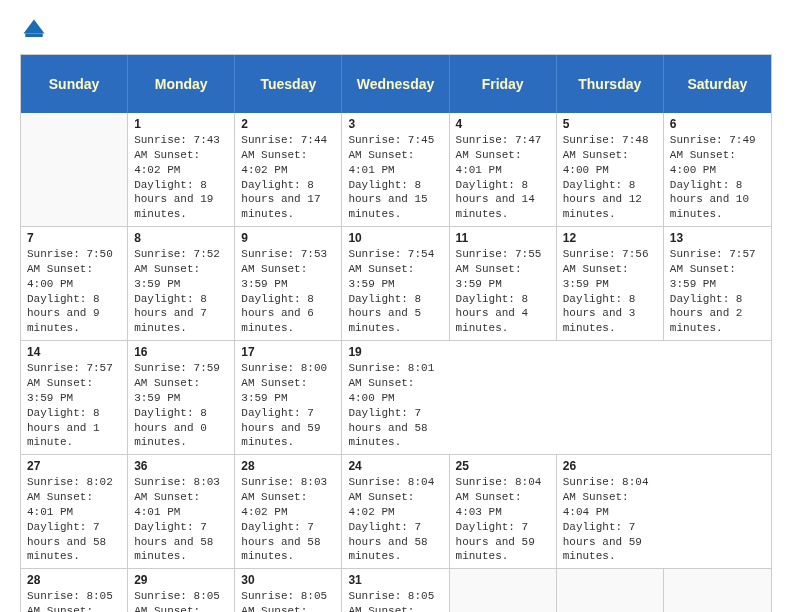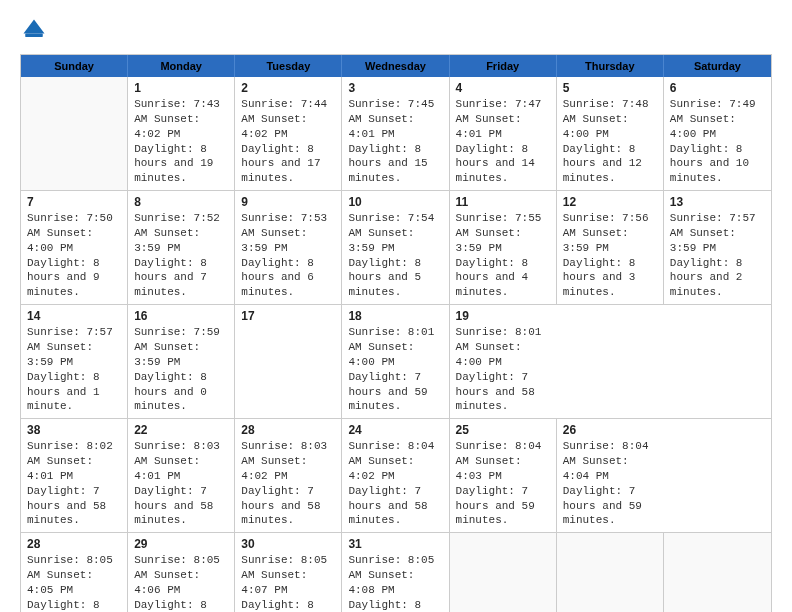--- a/index.html
+++ b/index.html
@@ -59,24 +59,24 @@
       display: flex;
       flex-direction: column;
       border: 1px solid #ccc;
     }
     .cal-header-row {
       display: grid;
       grid-template-columns: repeat(7, 1fr);
       background: #2b6cbf;
     }
     .cal-header-cell {
-      color: #000000;
-      font-size: 11px;
+      color: #fef9c3;
+      font-size: 14px;
       font-weight: bold;
-      padding: 5px 6px;
+      padding: 21px 6px;
       text-align: center;
       border-right: 1px solid #4a85d0;
     }
     .cal-header-cell:last-child { border-right: none; }
     .cal-body {
       flex: 1;
       display: flex;
       flex-direction: column;
     }
     .cal-row {
@@ -249,46 +249,43 @@
           </div>
           <div class="cal-cell">
             <span class="day-number">16</span>
             <div class="day-info">Sunrise: 7:59 AM
 Sunset: 3:59 PM
 Daylight: 8 hours
 and 0 minutes.</div>
           </div>
           <div class="cal-cell">
             <span class="day-number">17</span>
-          </div>
-          <div class="cal-cell">
-            <span class="day-number">18</span>
-            <div class="day-info">Sunrise: 8:01 AM
-Sunset: 4:00 PM
+            <div class="day-info">Sunrise: 8:00 AM
+Sunset: 3:59 PM
 Daylight: 7 hours
 and 59 minutes.</div>
           </div>
           <div class="cal-cell">
             <span class="day-number">19</span>
             <div class="day-info">Sunrise: 8:01 AM
 Sunset: 4:00 PM
 Daylight: 7 hours
 and 58 minutes.</div>
           </div>
         </div>
         <div class="cal-row">
           <div class="cal-cell">
-            <span class="day-number">38</span>
+            <span class="day-number">27</span>
             <div class="day-info">Sunrise: 8:02 AM
 Sunset: 4:01 PM
 Daylight: 7 hours
 and 58 minutes.</div>
           </div>
           <div class="cal-cell">
-            <span class="day-number">22</span>
+            <span class="day-number">36</span>
             <div class="day-info">Sunrise: 8:03 AM
 Sunset: 4:01 PM
 Daylight: 7 hours
 and 58 minutes.</div>
           </div>
           <div class="cal-cell">
             <span class="day-number">28</span>
             <div class="day-info">Sunrise: 8:03 AM
 Sunset: 4:02 PM
 Daylight: 7 hours

